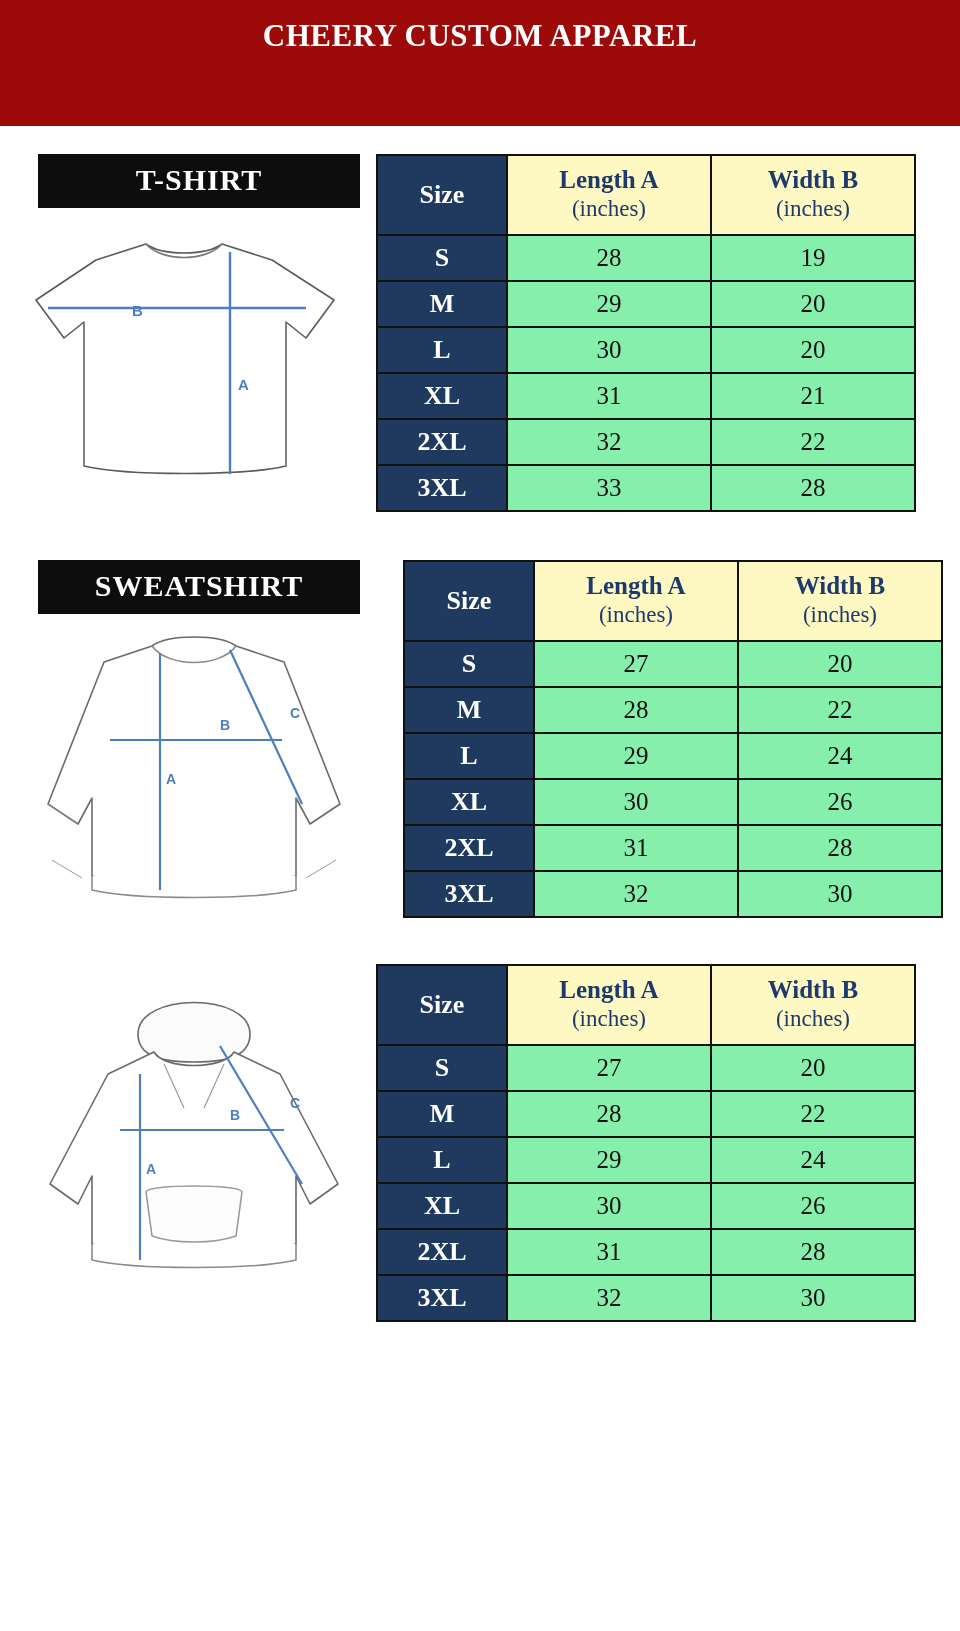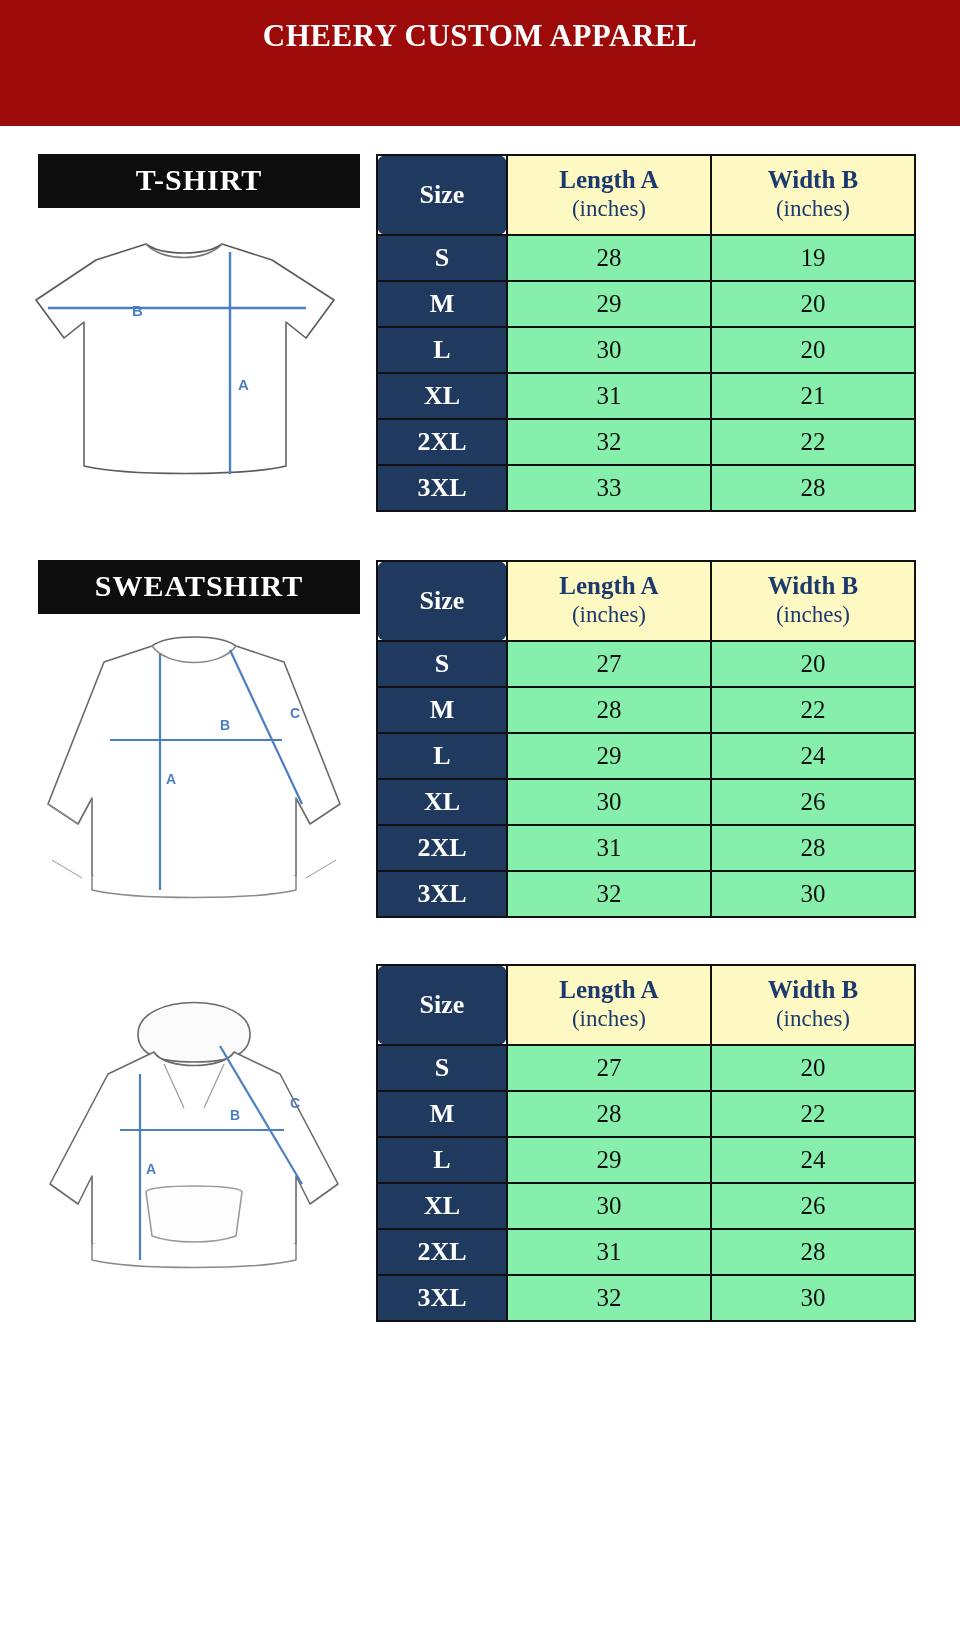--- a/index.html
+++ b/index.html
@@ -28,21 +28,21 @@
     line-height: 1.45;
   }
 
   
   .section {
     display: flex;
     align-items: flex-start;
     padding: 0 18px 0 34px;
   }
   .section.s1 { margin-top: 28px; }
-  .section.s2 { margin-top: 48px; }
+  .section.s2 { margin-top: 48px; gap: 27px; }
   .section.s3 { margin-top: 46px; }
 
   .left-col {
     width: 330px;
     flex: 0 0 330px;
   }
   .label-bar {
     background: #0d0d0d;
     color: #ffffff;
     text-align: center;
@@ -74,21 +74,20 @@
     text-align: center;
     font-family: "Liberation Serif", serif;
   }
   table.size-table th.size-head {
     background: #20395e;
     color: #ffffff;
     font-weight: bold;
     font-size: 26px;
     width: 130px;
     padding: 10px 0;
-    border-radius: 9px;
   }
   table.size-table th.meas-head {
     background: #fef9c3;
     color: #1c3a6e;
     font-weight: bold;
     font-size: 25px;
     line-height: 1.25;
     padding: 8px 0 10px 0;
   }
   table.size-table td.size-cell {

